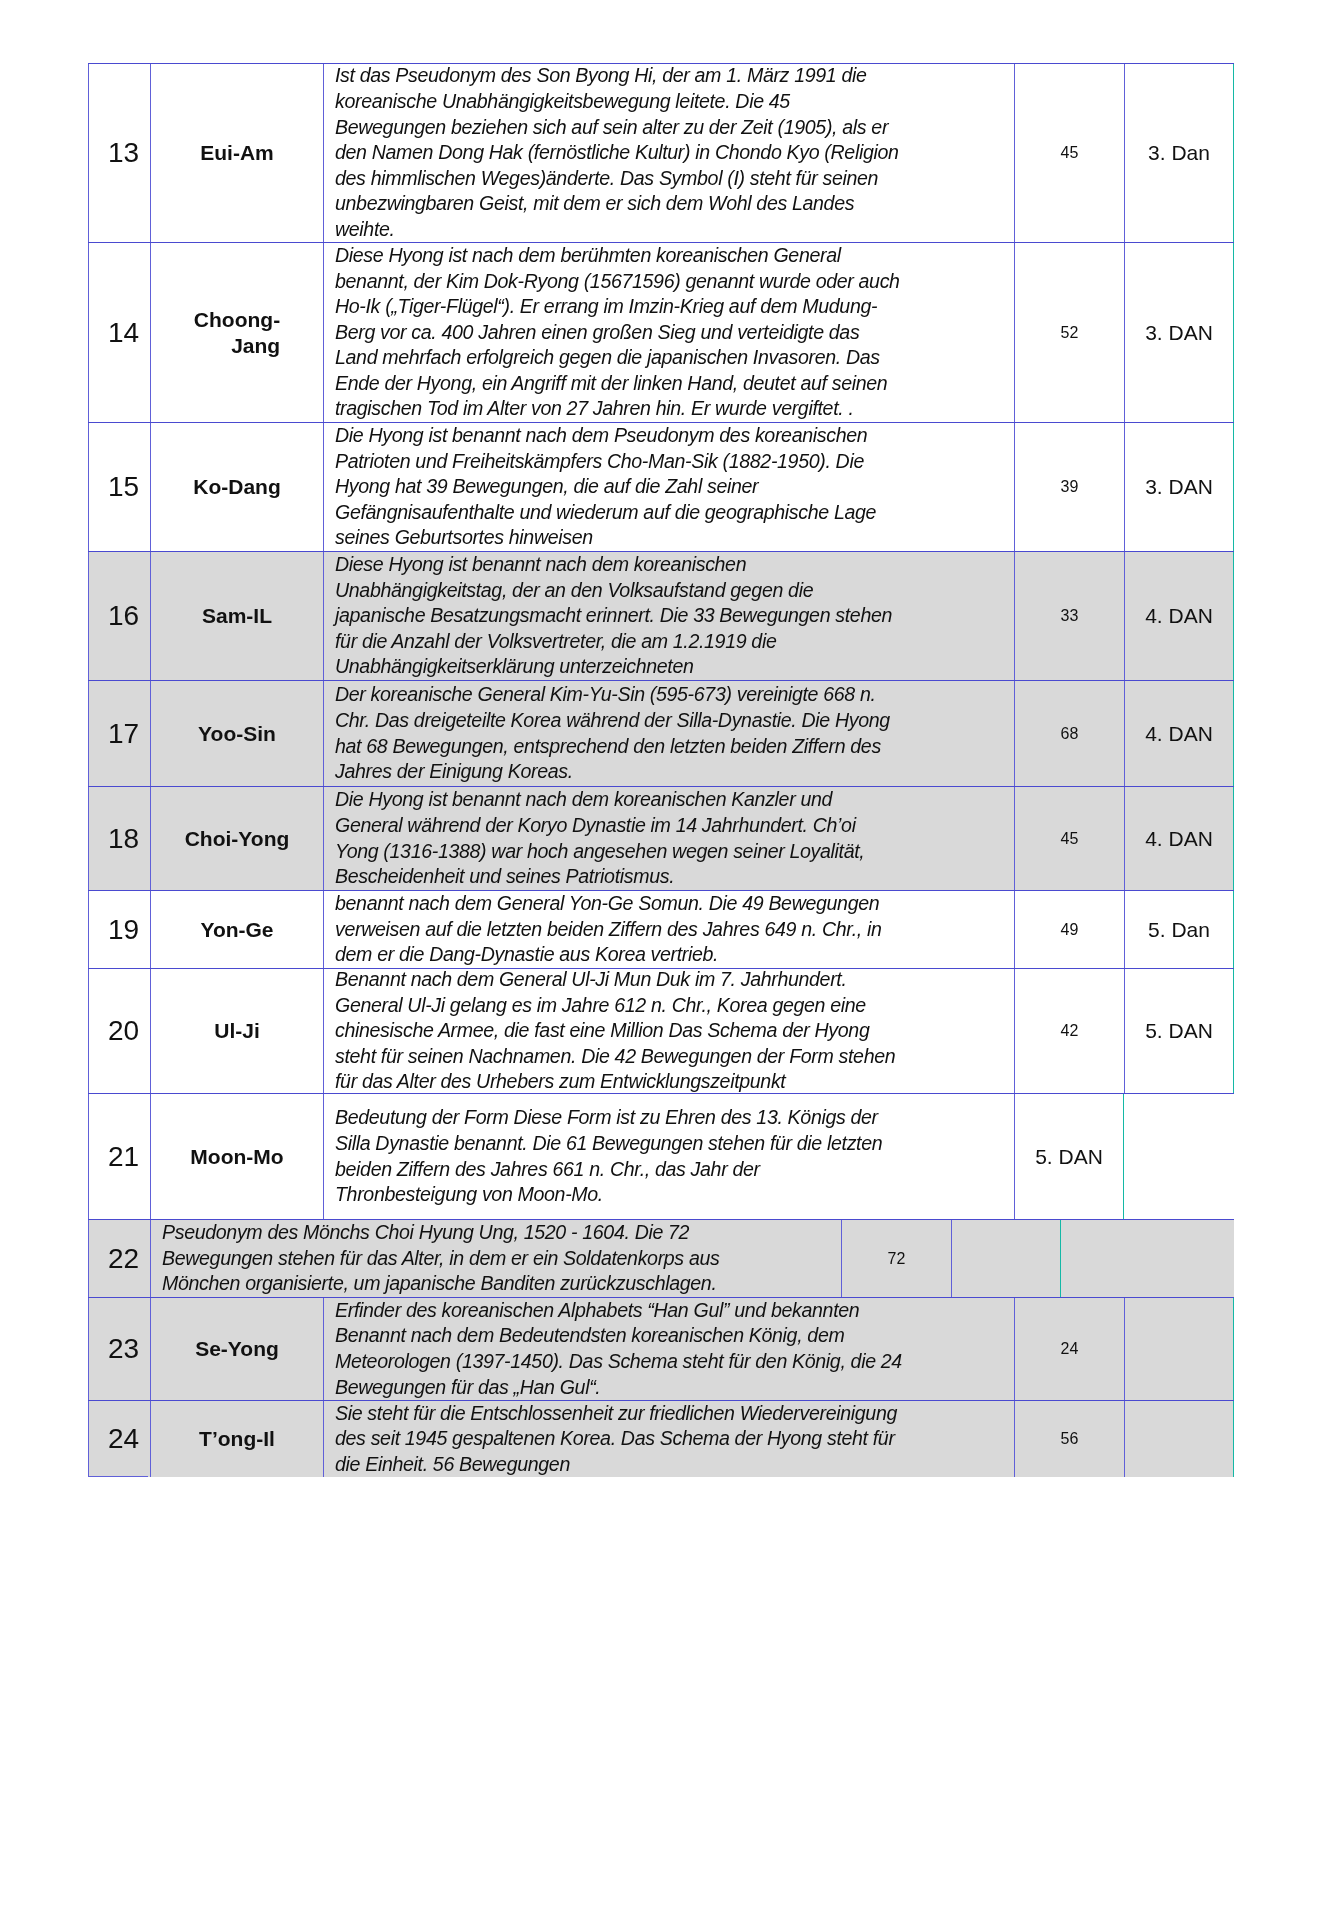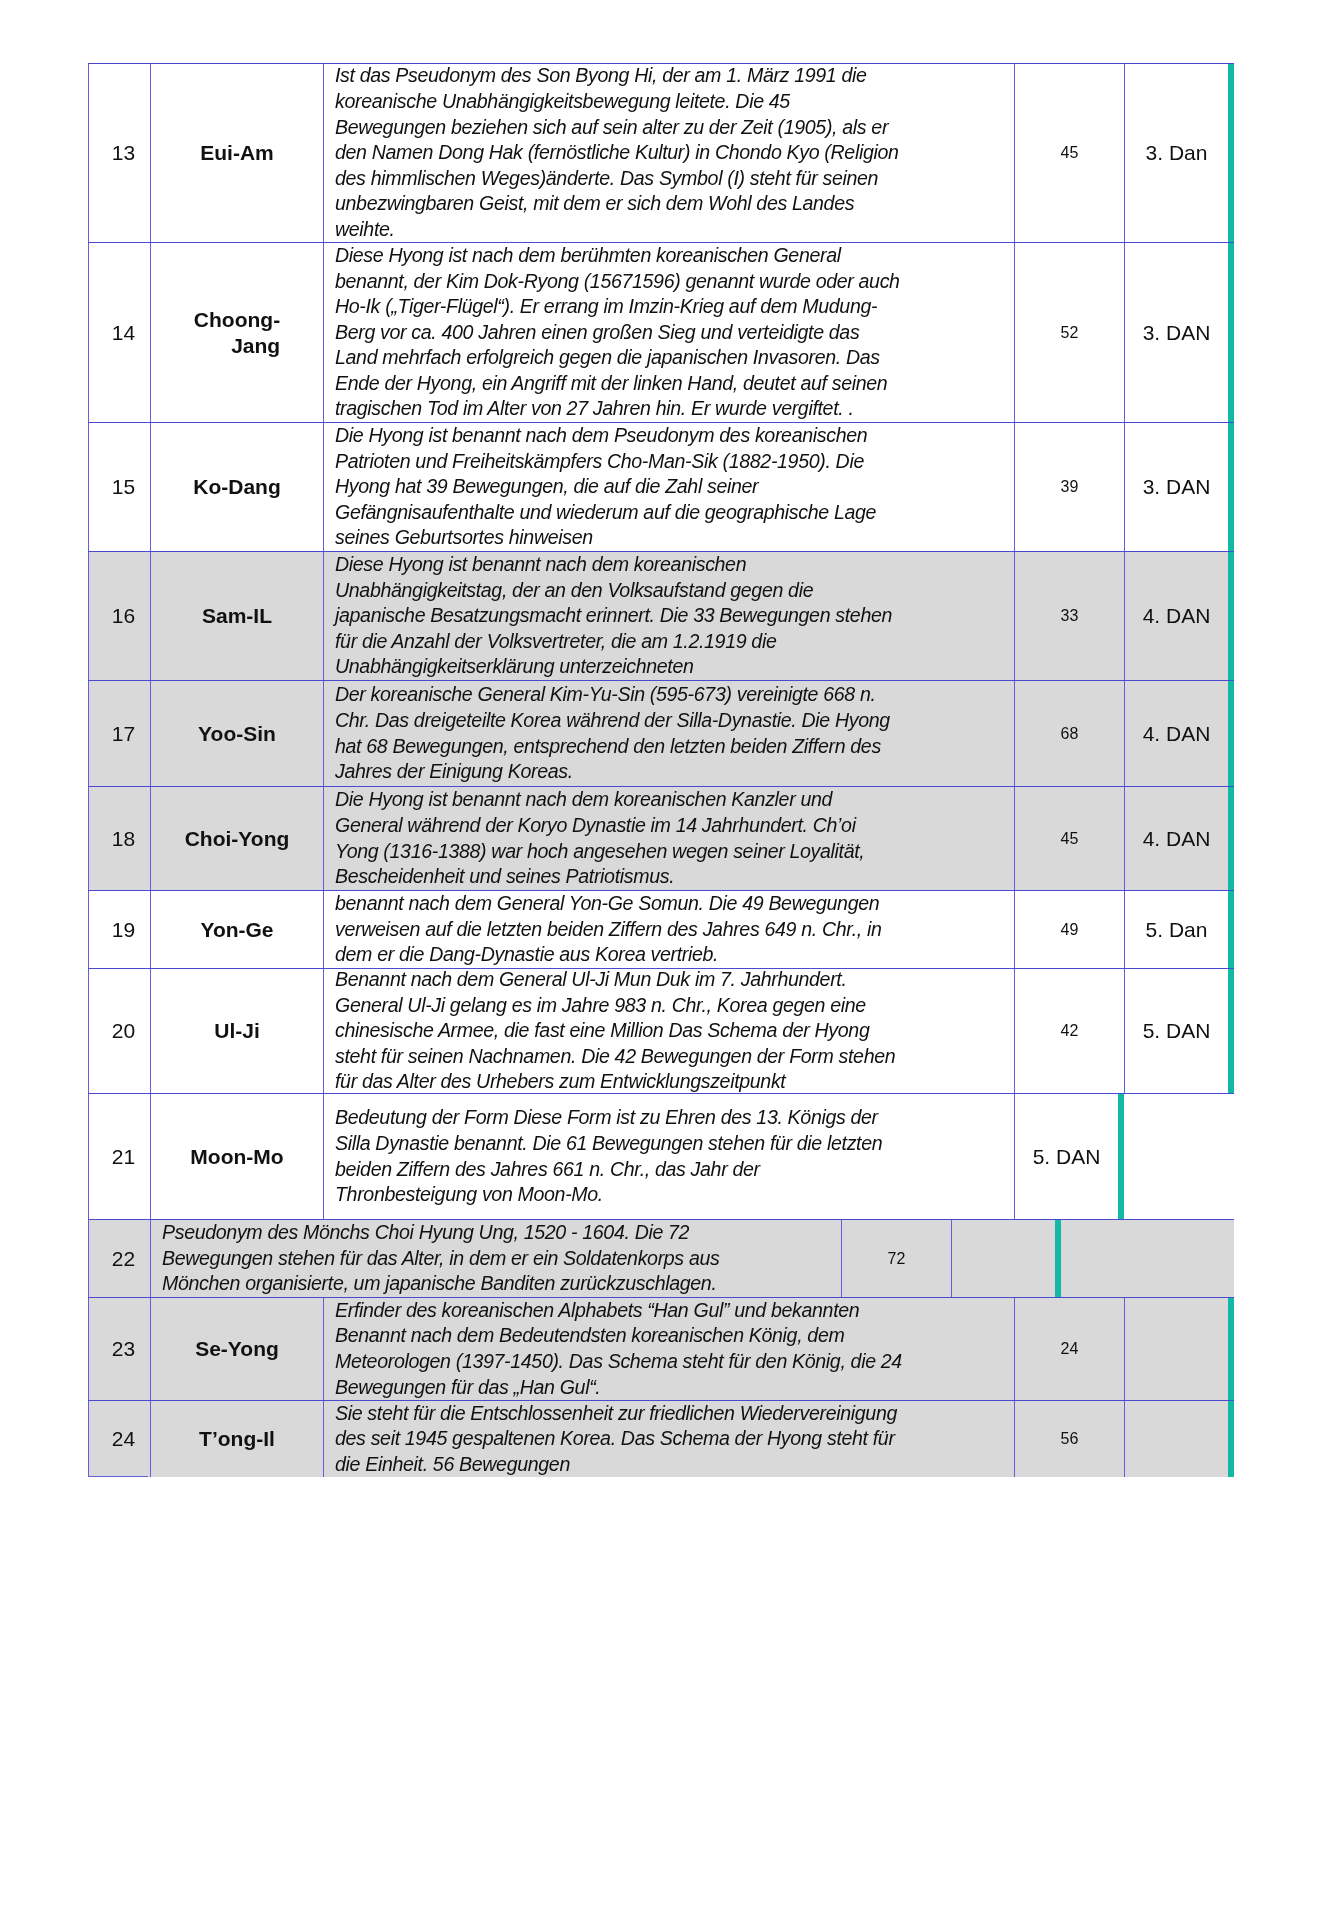--- a/index.html
+++ b/index.html
@@ -2,22 +2,22 @@
 <html><head>
 <meta charset="utf-8">
 <style>
   html, body { margin: 0; padding: 0; background: #ffffff; }
   body { width: 1317px; height: 1920px; position: relative; overflow: hidden;
          font-family: "Liberation Sans", sans-serif; color: #111111; }
   .table { position: absolute; left: 88px; top: 63px; width: 1146px; }
   .row { position: relative; display: flex; border-top: 1.5px solid #4a4ad0; box-sizing: border-box; }
   .row.gray { background: #d9d9d9; }
   .cell { box-sizing: border-box; border-left: 1px solid #6060d8; display: flex; align-items: center; }
-  .cell.last { border-right: 6px solid #14b8a6; }
-  .c-num { width: 62px; justify-content: center; font-size: 21px; padding-left: 8px; }
+  .cell.last { border-right: 1px solid #14b8a6; }
+  .c-num { width: 62px; justify-content: center; font-size: 28px; padding-left: 8px; }
   .c-name { width: 173px; justify-content: center; text-align: right; font-weight: bold; font-size: 21px; line-height: 26px; }
   .c-desc { width: 691px; padding-left: 11px; font-size: 19.6px; line-height: 25.6px; letter-spacing: -0.35px; }
   .c-moves { width: 110px; justify-content: center; font-size: 16px; }
   .c-grade { width: 110px; justify-content: center; font-size: 21px; }
   .desc-lines { display: block; }
   .desc-line { display: block; white-space: nowrap; font-style: italic; }
   .name-lines span { display: block; }
   .bottom-stub { position: absolute; left: 88px; top: 1476px; width: 60px; height: 0; border-top: 1.5px solid #6060d8; }
 </style>
 </head>
@@ -161,21 +161,21 @@
     <div class="row" style="height: 125px;">
       <div class="cell c-num">20</div>
       <div class="cell c-name">
         <div class="name-lines">
           <span>Ul-Ji</span>
         </div>
       </div>
       <div class="cell c-desc">
         <div class="desc-lines">
           <span class="desc-line">Benannt nach dem General Ul-Ji Mun Duk im 7. Jahrhundert.</span>
-          <span class="desc-line">General Ul-Ji gelang es im Jahre 983 n. Chr., Korea gegen eine</span>
+          <span class="desc-line">General Ul-Ji gelang es im Jahre 612 n. Chr., Korea gegen eine</span>
           <span class="desc-line">chinesische Armee, die fast eine Million Das Schema der Hyong</span>
           <span class="desc-line">steht für seinen Nachnamen. Die 42 Bewegungen der Form stehen</span>
           <span class="desc-line">für das Alter des Urhebers zum Entwicklungszeitpunkt</span>
         </div>
       </div>
       <div class="cell c-moves">42</div>
       <div class="cell c-grade last">5. DAN</div>
     </div>
     <div class="row" style="height: 126px;">
       <div class="cell c-num">21</div>

